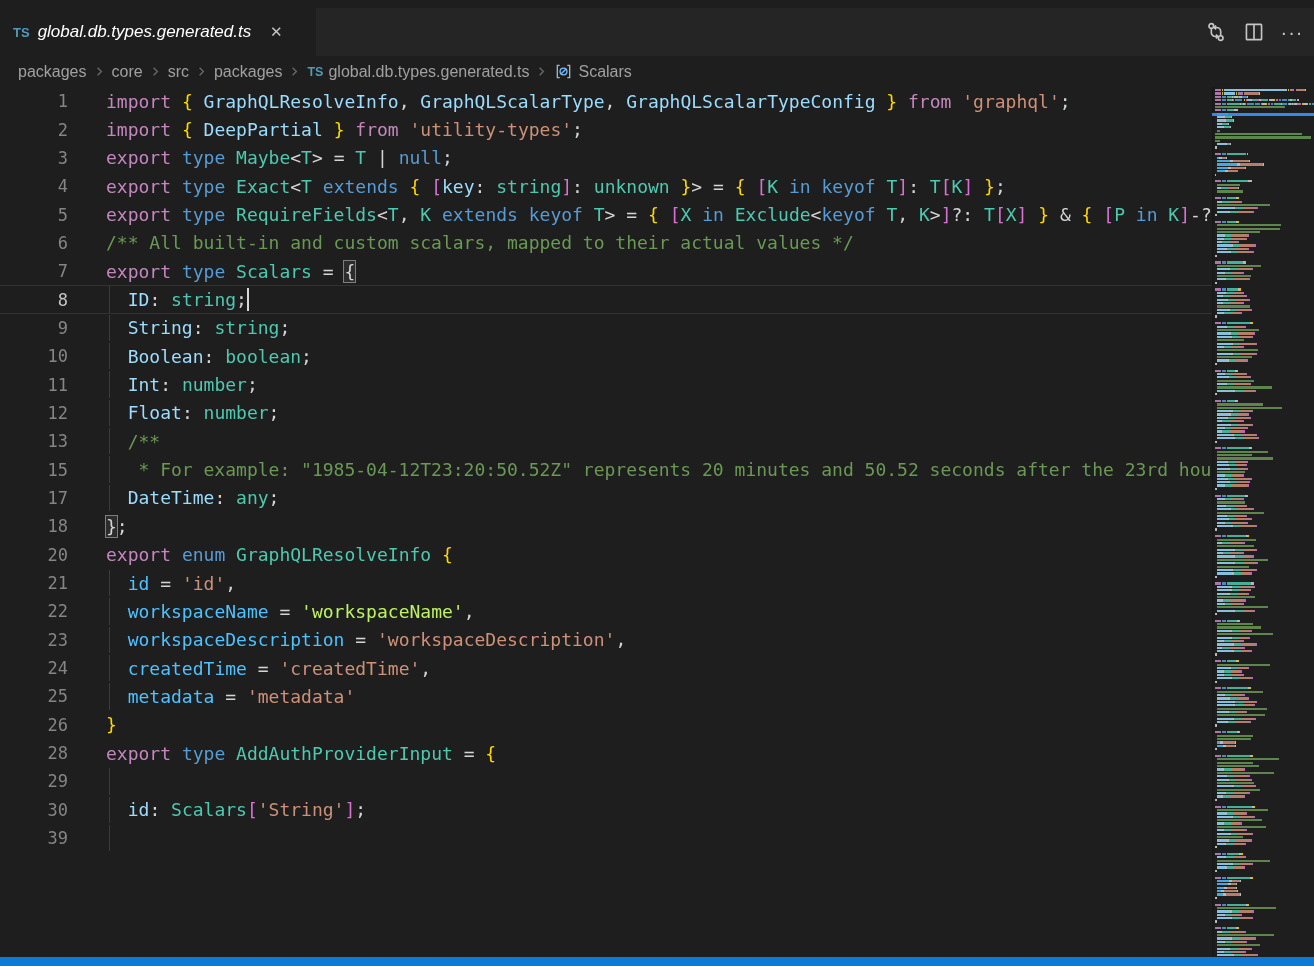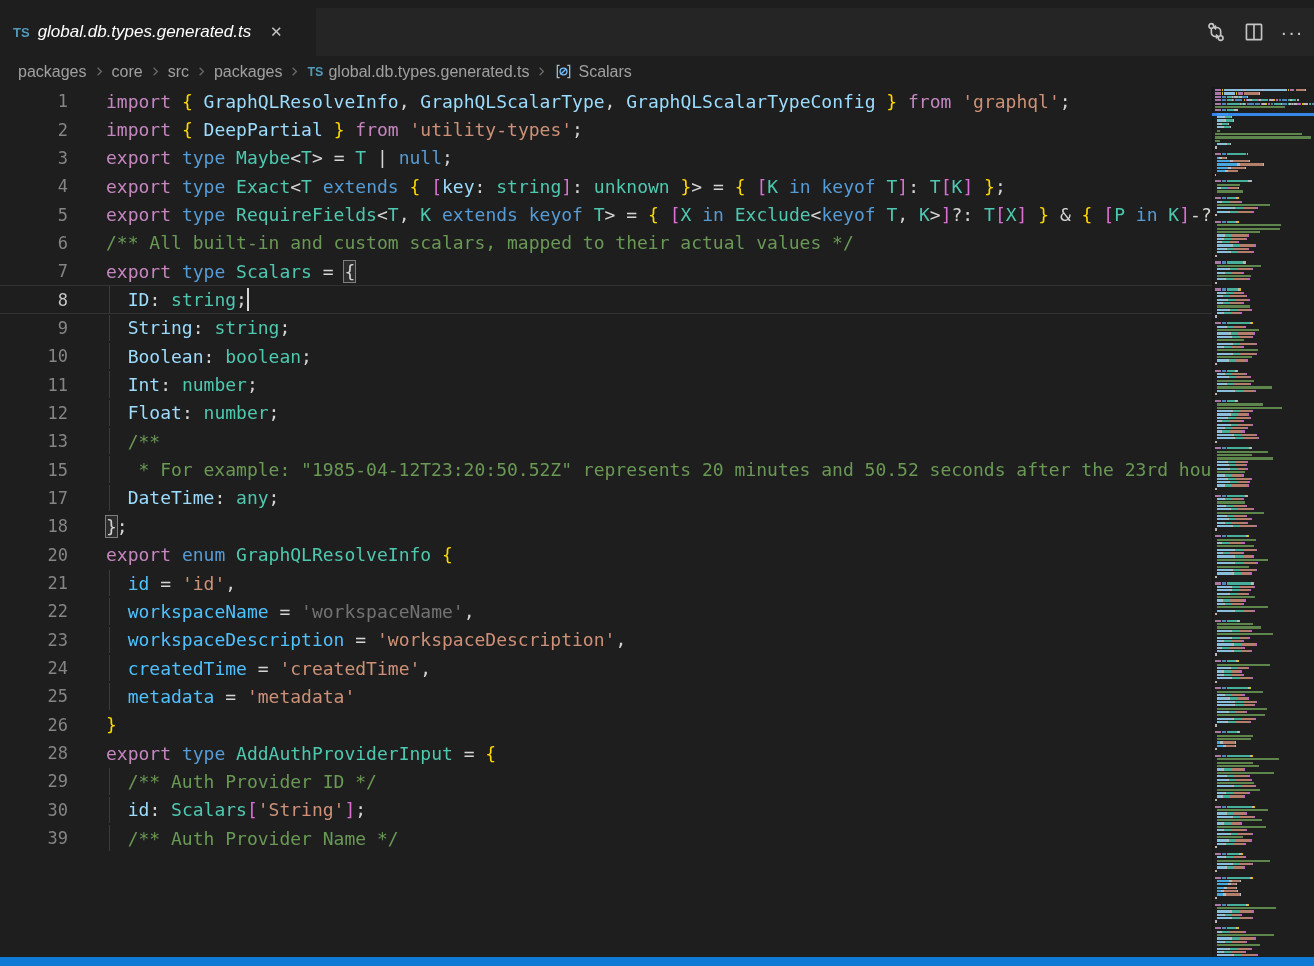--- a/index.html
+++ b/index.html
@@ -205,21 +205,21 @@
       <div class="row">
         <div class="ln">20</div>
         <div class="lc"><span style="color: rgb(197, 134, 192);">export</span><span style="color: rgb(212, 212, 212);"> </span><span style="color: rgb(86, 156, 214);">enum</span><span style="color: rgb(212, 212, 212);"> </span><span style="color: rgb(78, 201, 176);">GraphQLResolveInfo</span><span style="color: rgb(212, 212, 212);"> </span><span style="color: rgb(255, 215, 0);">{</span></div>
       </div>
       <div class="row">
         <div class="ln">21</div>
         <div class="lc"><span class="guide"></span><span style="color: rgb(212, 212, 212);">  </span><span style="color: rgb(79, 193, 255);">id</span><span style="color: rgb(212, 212, 212);"> = </span><span style="color: rgb(206, 145, 120);">'id'</span><span style="color: rgb(212, 212, 212);">,</span></div>
       </div>
       <div class="row">
         <div class="ln">22</div>
-        <div class="lc"><span class="guide"></span><span style="color: rgb(212, 212, 212);">  </span><span style="color: rgb(79, 193, 255);">workspaceName</span><span style="color: rgb(212, 212, 212);"> = </span><span style="color: #737373;">'workspaceName'</span><span style="color: rgb(212, 212, 212);">,</span></div>
+        <div class="lc"><span class="guide"></span><span style="color: rgb(212, 212, 212);">  </span><span style="color: rgb(79, 193, 255);">workspaceName</span><span style="color: rgb(212, 212, 212);"> = </span><span style="color: #bef264;">'workspaceName'</span><span style="color: rgb(212, 212, 212);">,</span></div>
       </div>
       <div class="row">
         <div class="ln">23</div>
         <div class="lc"><span class="guide"></span><span style="color: rgb(212, 212, 212);">  </span><span style="color: rgb(79, 193, 255);">workspaceDescription</span><span style="color: rgb(212, 212, 212);"> = </span><span style="color: rgb(206, 145, 120);">'workspaceDescription'</span><span style="color: rgb(212, 212, 212);">,</span></div>
       </div>
       <div class="row">
         <div class="ln">24</div>
         <div class="lc"><span class="guide"></span><span style="color: rgb(212, 212, 212);">  </span><span style="color: rgb(79, 193, 255);">createdTime</span><span style="color: rgb(212, 212, 212);"> = </span><span style="color: rgb(206, 145, 120);">'createdTime'</span><span style="color: rgb(212, 212, 212);">,</span></div>
       </div>
       <div class="row">
@@ -229,29 +229,29 @@
       <div class="row">
         <div class="ln">26</div>
         <div class="lc"><span style="color: rgb(255, 215, 0);">}</span></div>
       </div>
       <div class="row">
         <div class="ln">28</div>
         <div class="lc"><span style="color: rgb(197, 134, 192);">export</span><span style="color: rgb(212, 212, 212);"> </span><span style="color: rgb(86, 156, 214);">type</span><span style="color: rgb(212, 212, 212);"> </span><span style="color: rgb(78, 201, 176);">AddAuthProviderInput</span><span style="color: rgb(212, 212, 212);"> = </span><span style="color: rgb(255, 215, 0);">{</span></div>
       </div>
       <div class="row">
         <div class="ln">29</div>
-        <div class="lc"><span class="guide"></span><span style="color: rgb(212, 212, 212);">  </span><span style="color: rgb(106, 153, 85);">/** Auth Provider ID */</span></div>
+        <div class="lc"><span class="guide"></span><span style="color: rgb(212, 212, 212);">  </span></div>
       </div>
       <div class="row">
         <div class="ln">30</div>
         <div class="lc"><span class="guide"></span><span style="color: rgb(212, 212, 212);">  </span><span style="color: rgb(156, 220, 254);">id</span><span style="color: rgb(212, 212, 212);">: </span><span style="color: rgb(78, 201, 176);">Scalars</span><span style="color: rgb(218, 112, 214);">[</span><span style="color: rgb(206, 145, 120);">'String'</span><span style="color: rgb(218, 112, 214);">]</span><span style="color: rgb(212, 212, 212);">;</span></div>
       </div>
       <div class="row">
         <div class="ln">39</div>
-        <div class="lc"><span class="guide"></span><span style="color: rgb(212, 212, 212);">  </span><span style="color: rgb(106, 153, 85);">/** Auth Provider Name */</span></div>
+        <div class="lc"><span class="guide"></span><span style="color: rgb(212, 212, 212);">  </span></div>
       </div>
     </div>
   <div class="minimap" id="minimap">
       <div class="mm-row" style="top: 2px;">
         <div class="mm-seg" style="width: 6.12px; background: rgb(197, 134, 192); opacity: 0.85;"></div>
         <div class="mm-seg" style="width: 1.02px; background: transparent; opacity: 0.85;"></div>
         <div class="mm-seg" style="width: 1.02px; background: rgb(255, 215, 0); opacity: 0.85;"></div>
         <div class="mm-seg" style="width: 1.02px; background: transparent; opacity: 0.85;"></div>
         <div class="mm-seg" style="width: 18.36px; background: rgb(156, 220, 254); opacity: 0.85;"></div>
         <div class="mm-seg" style="width: 2.04px; background: rgb(212, 212, 212); opacity: 0.85;"></div>

